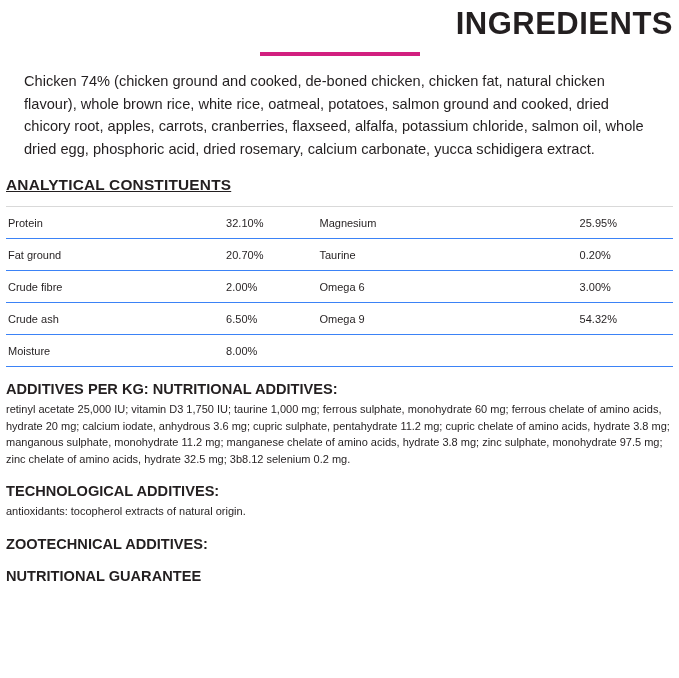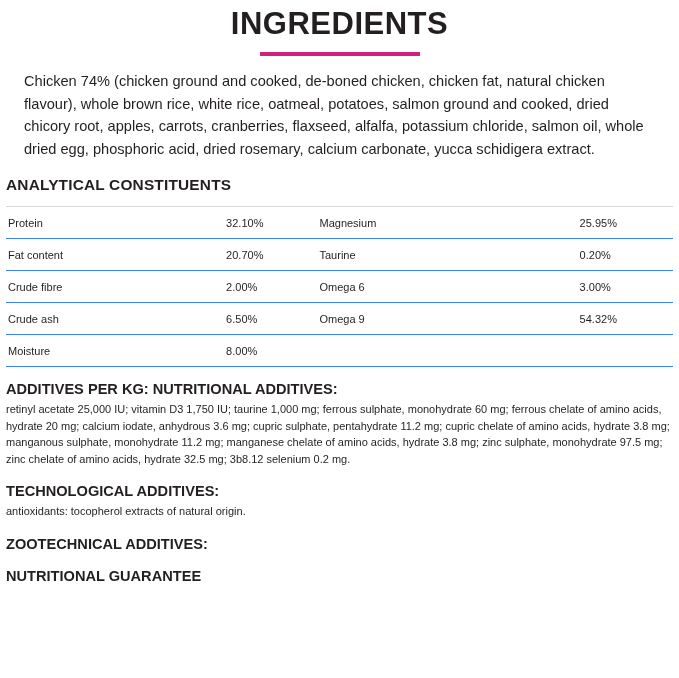--- a/index.html
+++ b/index.html
@@ -15,21 +15,21 @@
     overflow: hidden;
   }
   .page {
     width: 679px;
     height: 678px;
     box-sizing: border-box;
     padding: 0 6px;
     position: relative;
   }
   .title {
-    text-align: center;
+    text-align: right;
     font-size: 31px;
     font-weight: bold;
     letter-spacing: 0.5px;
     margin: 6px 0 0 0;
     color: #231f20;
   }
   .title-rule {
     width: 160px;
     height: 4px;
     background: #d2207f;
@@ -41,20 +41,21 @@
     font-size: 14.6px;
     line-height: 1.55;
     color: #231f20;
   }
   .section-heading {
     font-size: 15.4px;
     font-weight: bold;
     letter-spacing: 0.2px;
     margin: 16px 0 0 0;
     color: #231f20;
+    text-decoration: underline;
   }
   .constituents {
     margin-top: 12px;
     width: 100%;
     border-collapse: collapse;
     font-size: 11px;
   }
   .constituents td {
     border-bottom: 1px solid #3b82f6;
     padding: 10px 0 9px 0;
@@ -98,21 +99,21 @@
 
   <table class="constituents">
     <tbody>
       <tr>
         <td class="c-name">Protein</td>
         <td class="c-val">32.10%</td>
         <td class="c-name2">Magnesium</td>
         <td class="c-val2">25.95%</td>
       </tr>
       <tr>
-        <td class="c-name">Fat content</td>
+        <td class="c-name">Fat ground</td>
         <td class="c-val">20.70%</td>
         <td class="c-name2">Taurine</td>
         <td class="c-val2">0.20%</td>
       </tr>
       <tr>
         <td class="c-name">Crude fibre</td>
         <td class="c-val">2.00%</td>
         <td class="c-name2">Omega 6</td>
         <td class="c-val2">3.00%</td>
       </tr>

